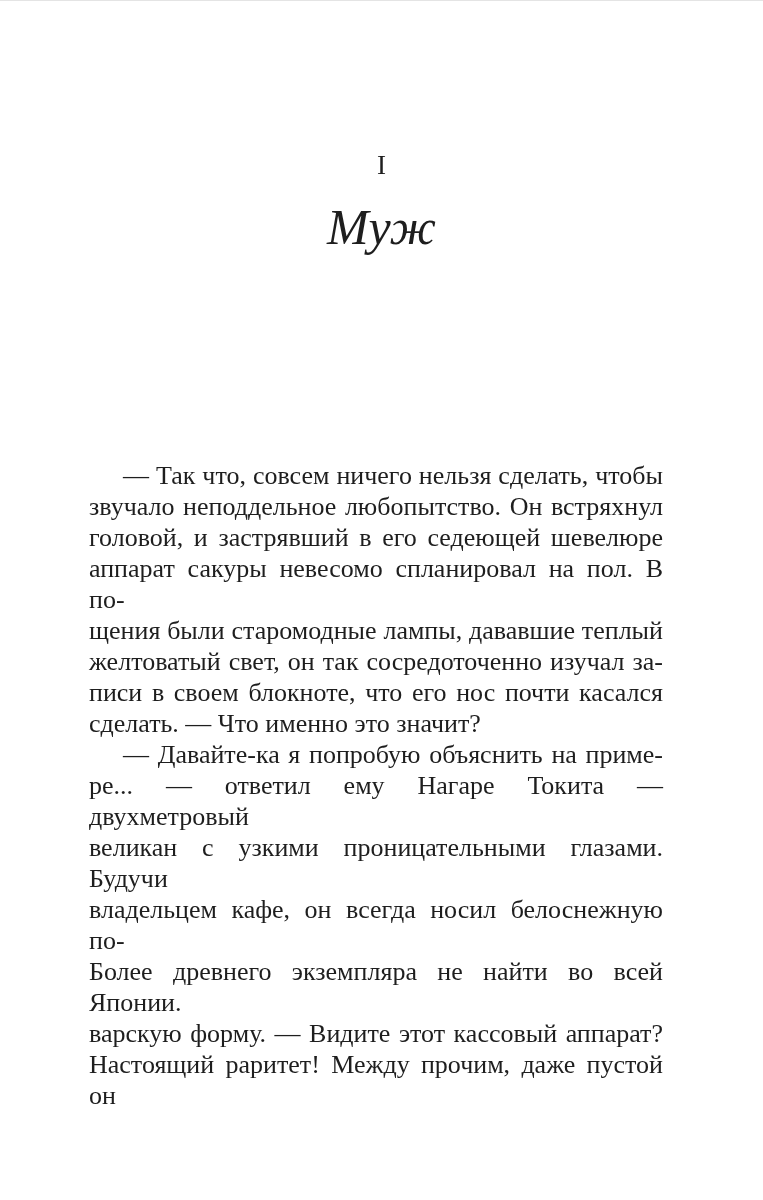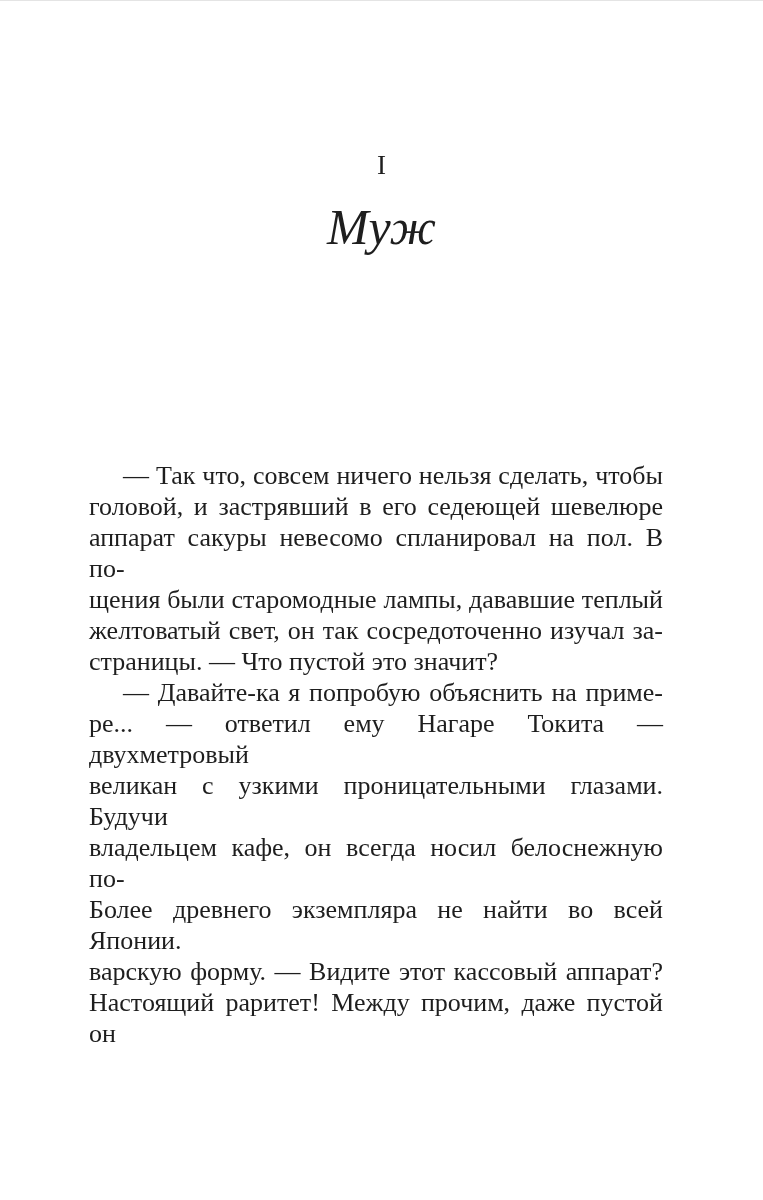--- a/index.html
+++ b/index.html
@@ -68,25 +68,27 @@
 </head>
 <body>
 
 <div class="book-page">
   <div class="top-edge"></div>
   <div class="chapter-number">I</div>
   <h1 class="chapter-title">Муж</h1>
   <div class="body-text">
       <div class="paragraph">
         <div class="line first">— Так что, совсем ничего нельзя сделать, чтобы</div>
+        <div class="line">звучало неподдельное любопытство. Он встряхнул</div>
         <div class="line">головой, и застрявший в его седеющей шевелюре</div>
         <div class="line">аппарат сакуры невесомо спланировал на пол. В по-</div>
         <div class="line">щения были старомодные лампы, дававшие теплый</div>
         <div class="line">желтоватый свет, он так сосредоточенно изучал за-</div>
-        <div class="line last">страницы. — Что пустой это значит?</div>
+        <div class="line">писи в своем блокноте, что его нос почти касался</div>
+        <div class="line last">сделать. — Что именно это значит?</div>
       </div>
       <div class="paragraph">
         <div class="line first">— Давайте-ка я попробую объяснить на приме-</div>
         <div class="line">ре... — ответил ему Нагаре Токита — двухметровый</div>
         <div class="line">великан с узкими проницательными глазами. Будучи</div>
         <div class="line">владельцем кафе, он всегда носил белоснежную по-</div>
         <div class="line">Более древнего экземпляра не найти во всей Японии.</div>
         <div class="line">варскую форму. — Видите этот кассовый аппарат?</div>
         <div class="line">Настоящий раритет! Между прочим, даже пустой он</div>
       </div>

